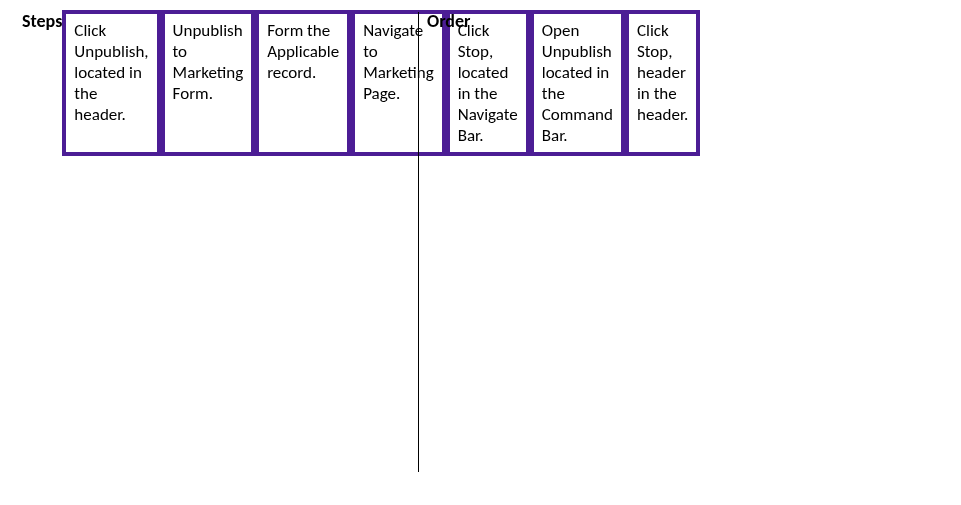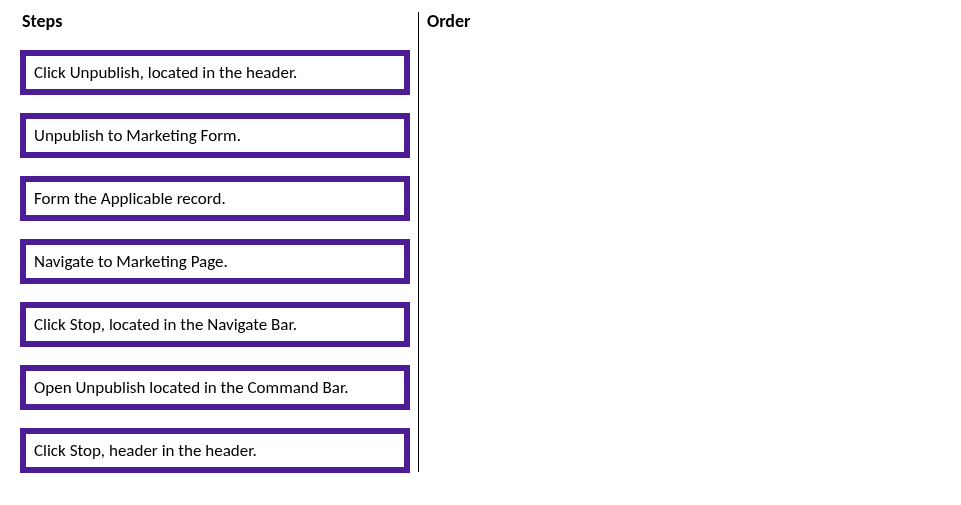--- a/index.html
+++ b/index.html
@@ -13,38 +13,38 @@
       width: 961px;
       height: 505px;
       position: relative;
     }
     .container {
       display: flex;
       padding: 10px 20px;
     }
     .column {
       display: flex;
-      flex-direction: column;
+      flex-direction: row;
     }
     .steps-column {
       width: 400px;
     }
     .order-column {
       flex: 1;
       padding-left: 5px;
     }
     .column-header {
       font-weight: bold;
       font-size: 18px;
       color: #000000;
       margin-bottom: 18px;
       margin-left: 2px;
     }
     .step-item {
-      border: 6px solid #4c1d95;
+      border: 4px solid #4c1d95;
       background: #ffffff;
       padding: 6px 8px;
       margin-bottom: 18px;
       font-size: 17px;
       color: #000000;
       cursor: move;
       width: 390px;
     }
     .divider {
       position: absolute;

